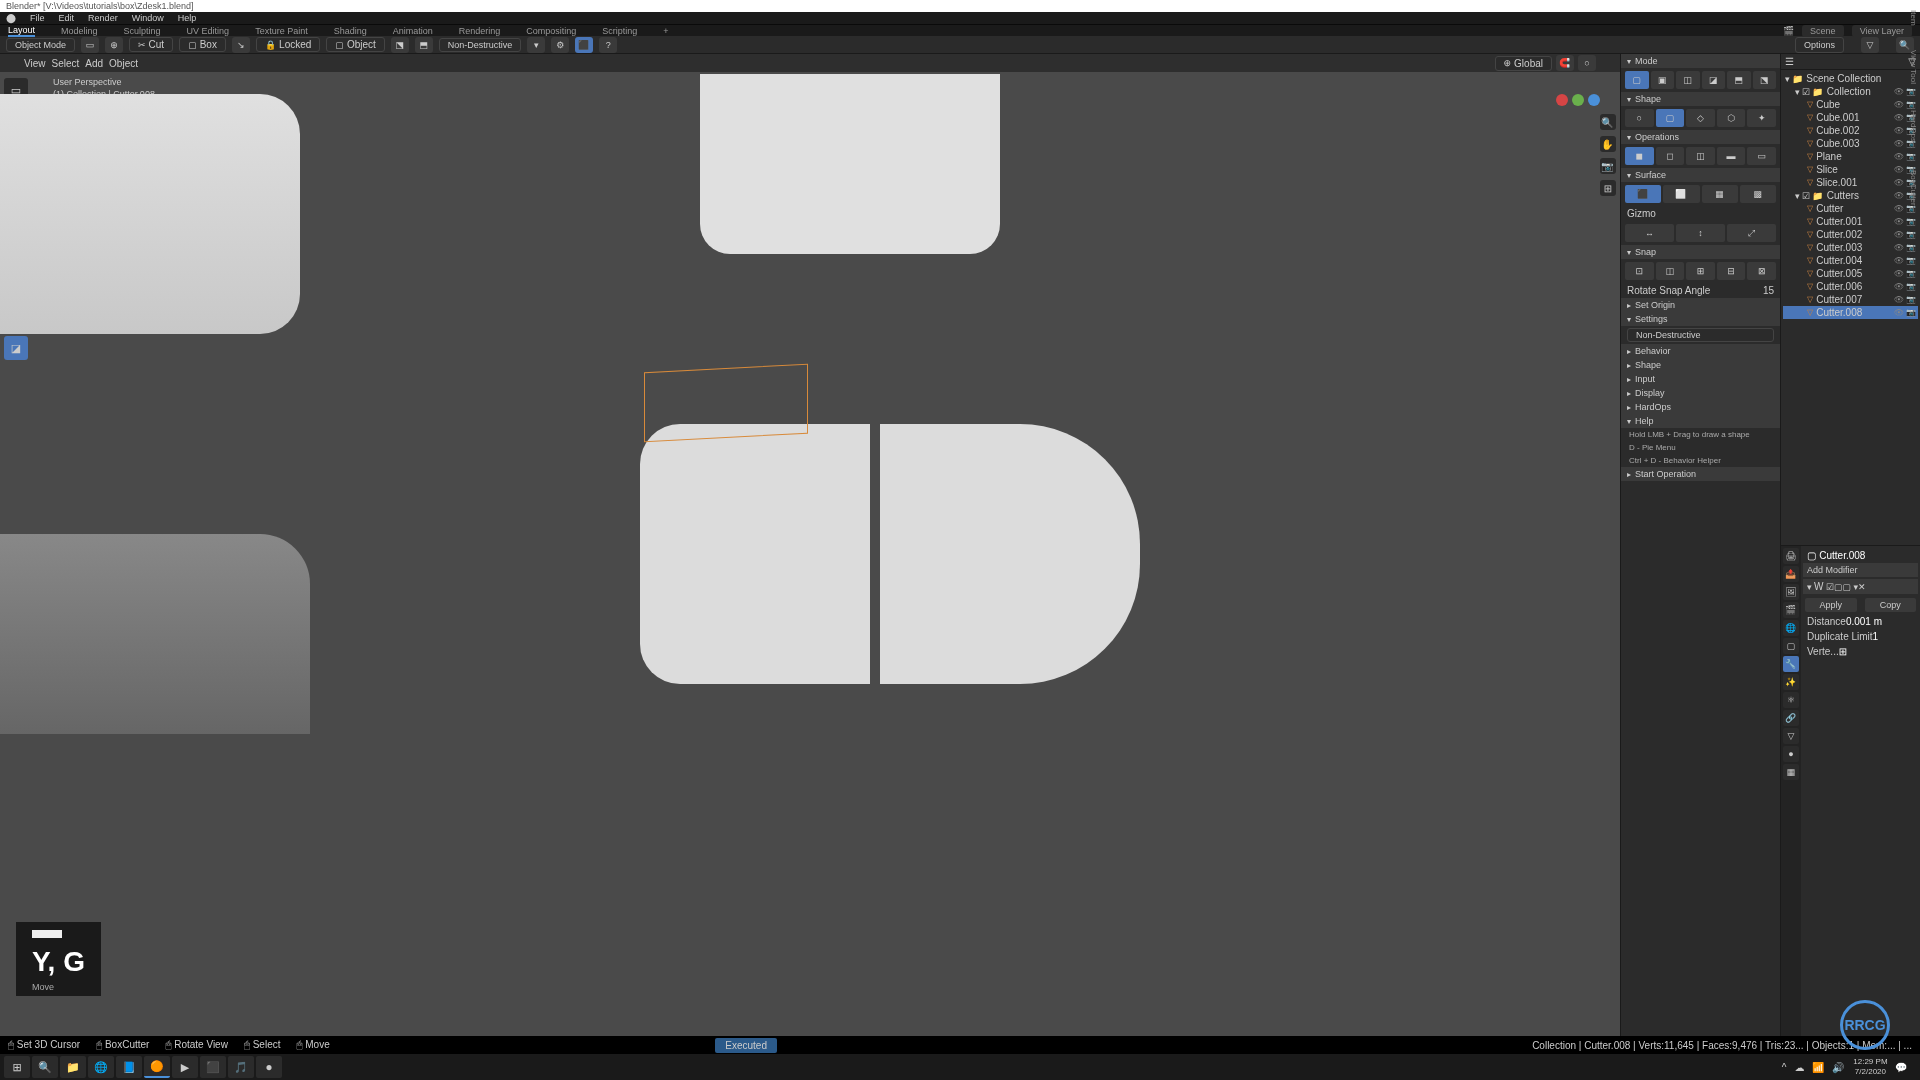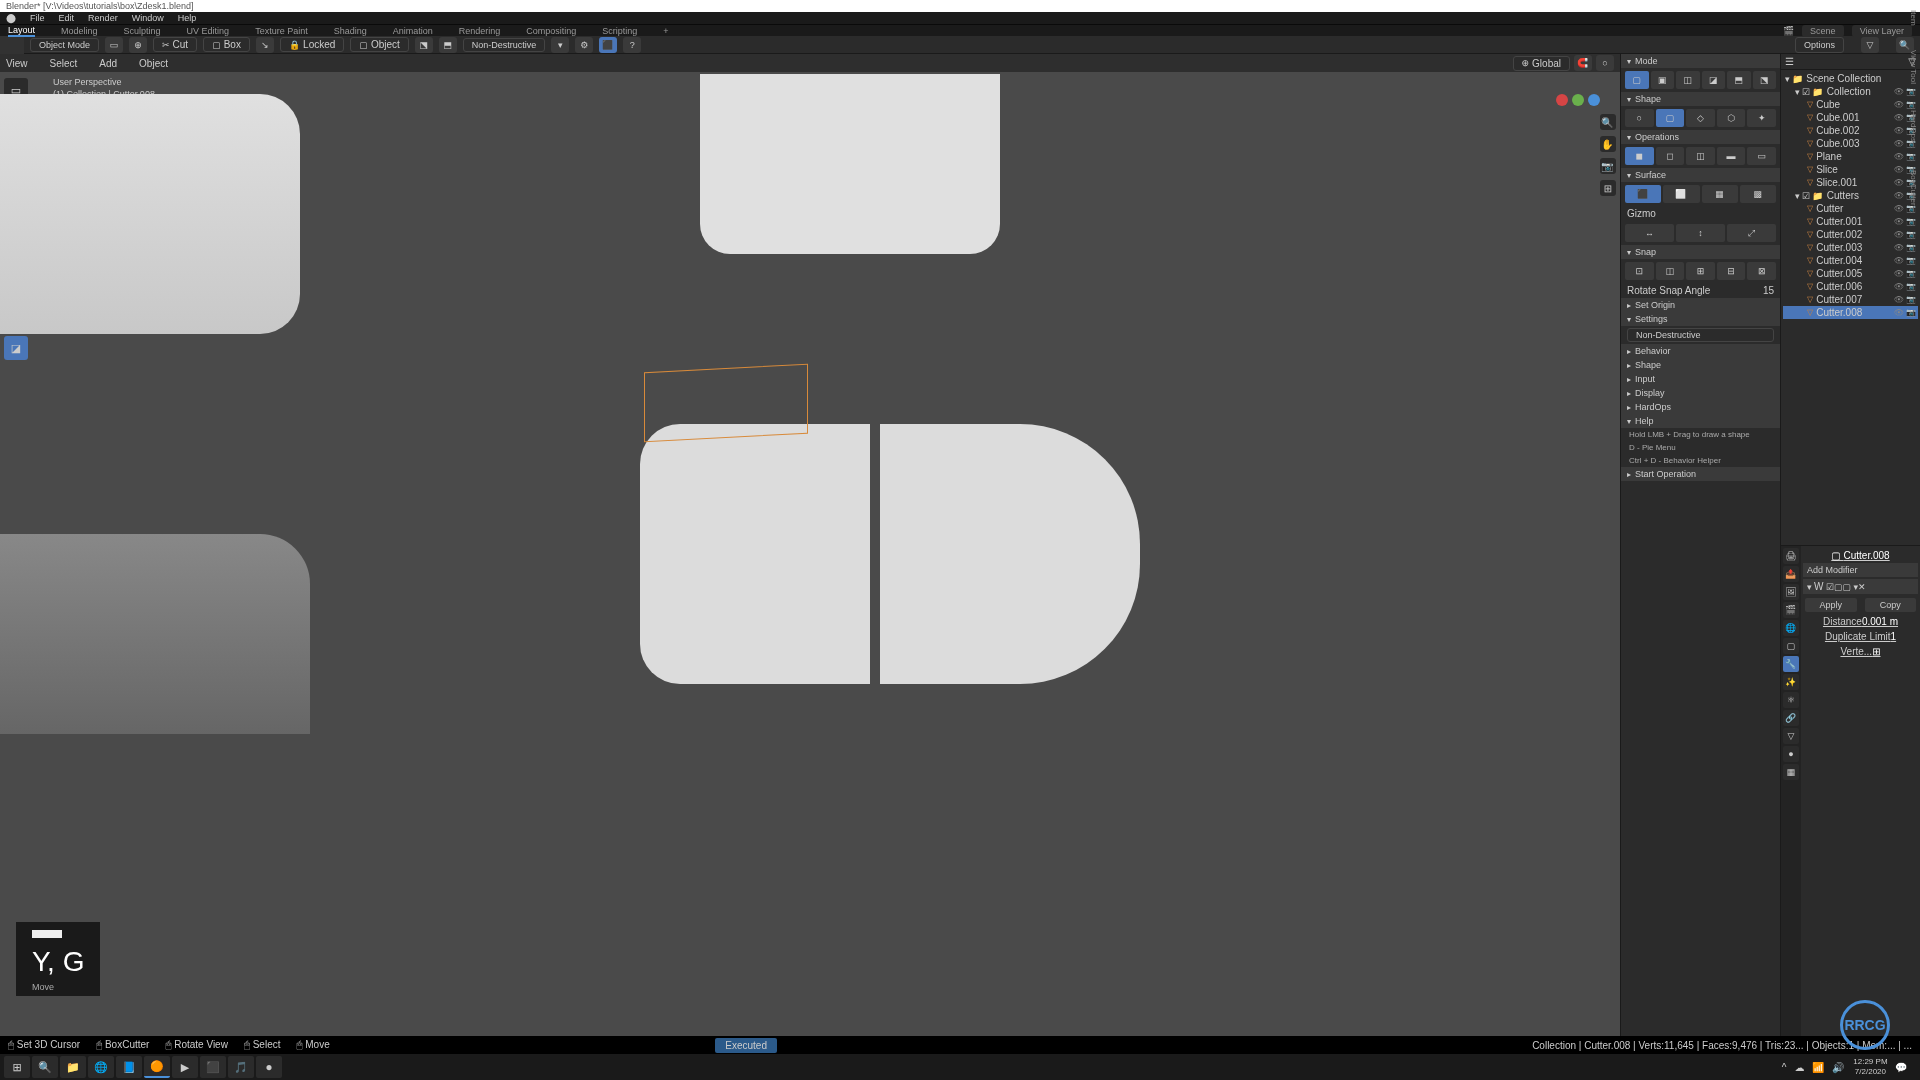--- a/index.html
+++ b/index.html
@@ -10,29 +10,29 @@
 
 .menubar { height: 12px; background: #1a1a1a; display: flex; align-items: center; padding: 0 6px; gap: 14px; }
 .menubar span { color: #ccc; font-size: 9px; cursor: pointer; }
 
 .tabbar { height: 12px; background: #1a1a1a; display: flex; align-items: center; padding: 0 8px; gap: 26px; border-top: 1px solid #0a0a0a; }
 .tabbar span { color: #999; font-size: 9px; cursor: pointer; }
 .tabbar .active { color: #fff; border-bottom: 2px solid #4a90d9; }
 .tabbar-right { margin-left: auto; display: flex; gap: 8px; align-items: center; }
 .pill { background: #2b2b2b; padding: 1px 8px; border-radius: 3px; font-size: 9px; }
 
-.toolbar { height: 18px; background: #2b2b2b; display: flex; align-items: center; padding: 0 6px; gap: 6px; border-bottom: 1px solid #1a1a1a; margin-left: 24px; }
+.toolbar { height: 18px; background: #2b2b2b; display: flex; align-items: center; padding: 0 6px; gap: 6px; border-bottom: 1px solid #1a1a1a; }
 .ddl { background: #2b2b2b; border: 1px solid #444; padding: 1px 8px; border-radius: 3px; font-size: 9px; display: flex; align-items: center; gap: 3px; }
 .iconbtn { width: 18px; height: 16px; background: #3a3a3a; border-radius: 3px; display: flex; align-items: center; justify-content: center; font-size: 9px; }
 .iconbtn.active { background: #4a76b8; }
 
 .main { display: flex; height: calc(100% - 54px - 18px - 26px); }
 
 .viewport { flex: 1; position: relative; background: #4a4a4a; }
-.viewport-header { position: absolute; top: 0; left: 0; right: 0; height: 18px; background: rgba(43,43,43,0.9); display: flex; align-items: center; padding: 0 6px; gap: 22px; }
+.viewport-header { position: absolute; top: 0; left: 0; right: 0; height: 18px; background: rgba(43,43,43,0.9); display: flex; align-items: center; padding: 0 24px; gap: 6px; }
 .viewport-header-right { margin-left: auto; display: flex; gap: 4px; align-items: center; }
 
 .tools-left { position: absolute; left: 4px; top: 24px; display: flex; flex-direction: column; gap: 2px; }
 .tools-left .tool { width: 24px; height: 24px; background: #2b2b2b; border-radius: 3px; display: flex; align-items: center; justify-content: center; font-size: 11px; }
 .tools-left .tool.active { background: #4a76b8; }
 .tools-left .gap { height: 6px; }
 
 .vp-info { position: absolute; left: 40px; top: 22px; }
 .vp-info div { font-size: 9px; color: #ccc; line-height: 12px; padding-left: 13px; }
 
@@ -42,21 +42,21 @@
 .orb.g { background: #6ab04c; }
 .orb.b { background: #4a90d9; }
 
 .vp-side-icons { position: absolute; right: 4px; top: 60px; display: flex; flex-direction: column; gap: 6px; }
 .vp-side-icons .si { width: 16px; height: 16px; background: #2b2b2b; border-radius: 3px; display: flex; align-items: center; justify-content: center; font-size: 10px; }
 
 .shape { position: absolute; background: #d8d8d8; border-radius: 20px; }
 .wirebox { position: absolute; border: 1px solid #d88a3a; background: transparent; }
 
 .key-overlay { position: absolute; left: 16px; bottom: 40px; background: #1a1a1a; padding: 8px 16px 4px; }
-.key-overlay .keys { font-size: 28px; font-weight: normal; color: #fff; }
+.key-overlay .keys { font-size: 28px; font-weight: bold; color: #fff; }
 .key-overlay .mode { font-size: 9px; color: #aaa; margin-top: 4px; }
 .key-overlay .bar { width: 30px; height: 8px; background: #eee; margin-bottom: 8px; }
 
 .right-panels { width: 160px; background: #2b2b2b; display: flex; flex-direction: column; border-left: 1px solid #1a1a1a; }
 .panel-header { background: #3a3a3a; padding: 2px 6px; font-size: 9px; display: flex; align-items: center; gap: 4px; cursor: pointer; }
 .panel-header::before { content: "▾"; font-size: 8px; }
 .panel-header.closed::before { content: "▸"; }
 .panel-row { display: flex; gap: 2px; padding: 3px 4px; }
 .pbtn { flex: 1; height: 18px; background: #3a3a3a; border-radius: 2px; display: flex; align-items: center; justify-content: center; font-size: 9px; }
 .pbtn.active { background: #4a76b8; }
@@ -75,21 +75,21 @@
 .eyes { margin-left: auto; display: flex; gap: 2px; font-size: 8px; color: #888; }
 
 .properties { flex: 1; display: flex; border-top: 1px solid #1a1a1a; }
 .prop-tabs { width: 20px; background: #232323; display: flex; flex-direction: column; gap: 2px; padding: 2px; }
 .prop-tab { width: 16px; height: 16px; background: #2b2b2b; border-radius: 2px; display: flex; align-items: center; justify-content: center; font-size: 9px; }
 .prop-tab.active { background: #4a76b8; }
 .prop-content { flex: 1; padding: 2px; }
 .prop-header { background: #3a3a3a; padding: 2px 4px; font-size: 9px; margin-bottom: 2px; }
 .prop-row { display: flex; gap: 8px; padding: 2px; }
 .prop-btn { flex: 1; background: #3a3a3a; padding: 2px; text-align: center; font-size: 9px; border-radius: 2px; }
-.prop-field { display: flex; justify-content: center; padding: 2px 4px; font-size: 9px; text-decoration: underline; }
+.prop-field { display: flex; justify-content: flex-start; padding: 2px 4px; font-size: 9px; }
 .prop-field span:last-child { color: #fff; }
 
 .statusbar { position: absolute; bottom: 26px; left: 0; right: 0; height: 18px; background: #000000; display: flex; align-items: center; padding: 0 8px; gap: 16px; font-size: 9px; }
 .statusbar .mid { margin: 16px auto; background: #2b5a8a; padding: 2px 10px; border-radius: 2px; }
 .statusbar .right { margin-left: auto; }
 
 .taskbar { position: absolute; bottom: 0; left: 0; right: 0; height: 26px; background: #1a1a1a; display: flex; align-items: center; padding: 0 4px; gap: 2px; }
 .task { width: 26px; height: 22px; background: #2b2b2b; border-radius: 2px; display: flex; align-items: center; justify-content: center; font-size: 11px; }
 .task.active { border-bottom: 2px solid #4a90d9; }
 .tray { margin-left: auto; display: flex; align-items: center; gap: 8px; padding-right: 8px; }

